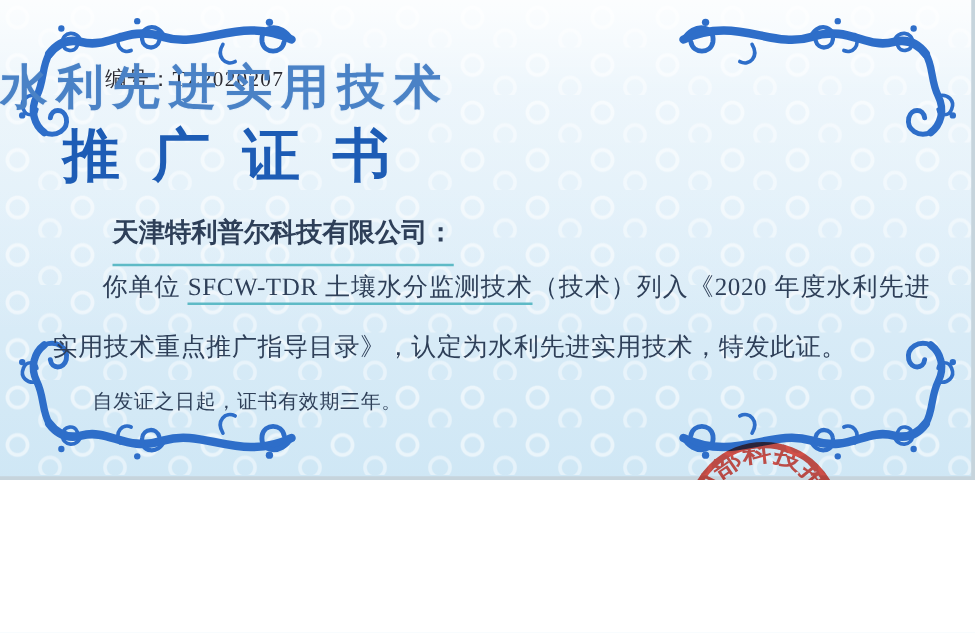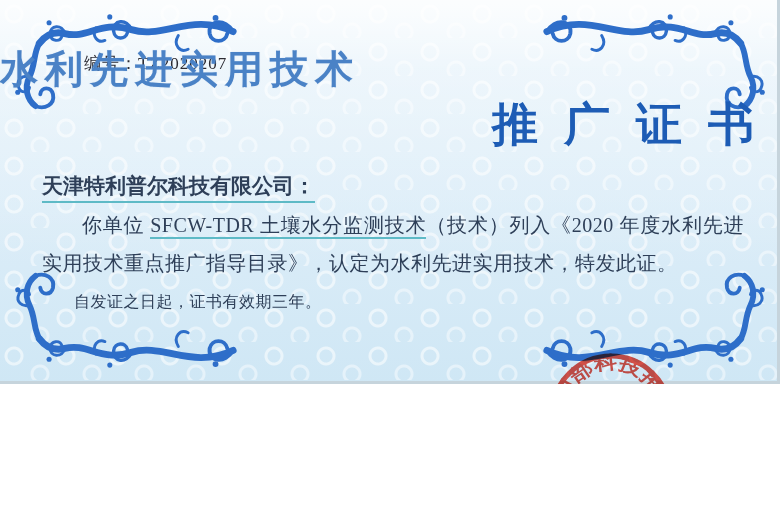--- a/index.html
+++ b/index.html
@@ -24,27 +24,27 @@
   .corner.bl{left:6px;bottom:8px;transform:scaleY(-1);}
   .corner.br{right:6px;bottom:8px;transform:scale(-1,-1);}
 
   .cert-number{position:absolute;left:84px;top:52px;font-size:17px;color:#2b2b33;letter-spacing:1px;}
   .title-top{
     position:absolute;left:0;right:0;top:44px;
     font-size:38px;color:#4a82c6;letter-spacing:7px;font-weight:600;
     text-shadow:0 0 1px rgba(74,130,198,.35);
   }
   .title-main{
-    position:absolute;left:0;right:0;top:94px;text-align:right;
-    font-size:46px;color:#1d5cb5;font-weight:bold;letter-spacing:26px;text-indent:26px;
+    position:absolute;left:0;right:0;top:94px;text-align:left;
+    font-size:46px;color:#1d5cb5;font-weight:bold;letter-spacing:26px;text-indent:26px;padding-left:24px;
   }
   .body-block{position:absolute;left:42px;right:36px;top:172px;color:#2e3f58;}
   .recipient{font-size:21px;margin:0 0 6px 0;font-weight:600;}
-  .recipient .uline{border-bottom:2px solid #5ebac6;padding-bottom:3px;}
-  .body-par{font-size:20px;line-height:38px;margin:4px 0 0 0;text-align:justify;text-indent:2em;letter-spacing:.5px;}
+  .recipient .uline{border-bottom:2px solid #5ebac6;padding-bottom:13px;margin-left:48px;}
+  .body-par{font-size:20px;line-height:48px;margin:4px 0 0 0;text-align:justify;text-indent:2em;letter-spacing:.5px;}
   .tech-uline{border-bottom:2px solid #5ebac6;padding-bottom:1px;}
   .validity{font-size:16px;line-height:36px;margin:2px 0 0 0;text-indent:2em;letter-spacing:.5px;}
   .contributors{position:absolute;left:46px;top:324px;font-size:14px;color:#33455e;letter-spacing:.3px;}
 
   .date-line{
     position:absolute;left:494px;top:420px;z-index:1;
     font-size:22px;font-weight:bold;color:#1c2f6e;letter-spacing:1.5px;text-align:center;
   }
   .seal{position:absolute;left:546px;top:350px;width:130px;height:130px;z-index:2;opacity:.88;mix-blend-mode:multiply;}
 </style>

